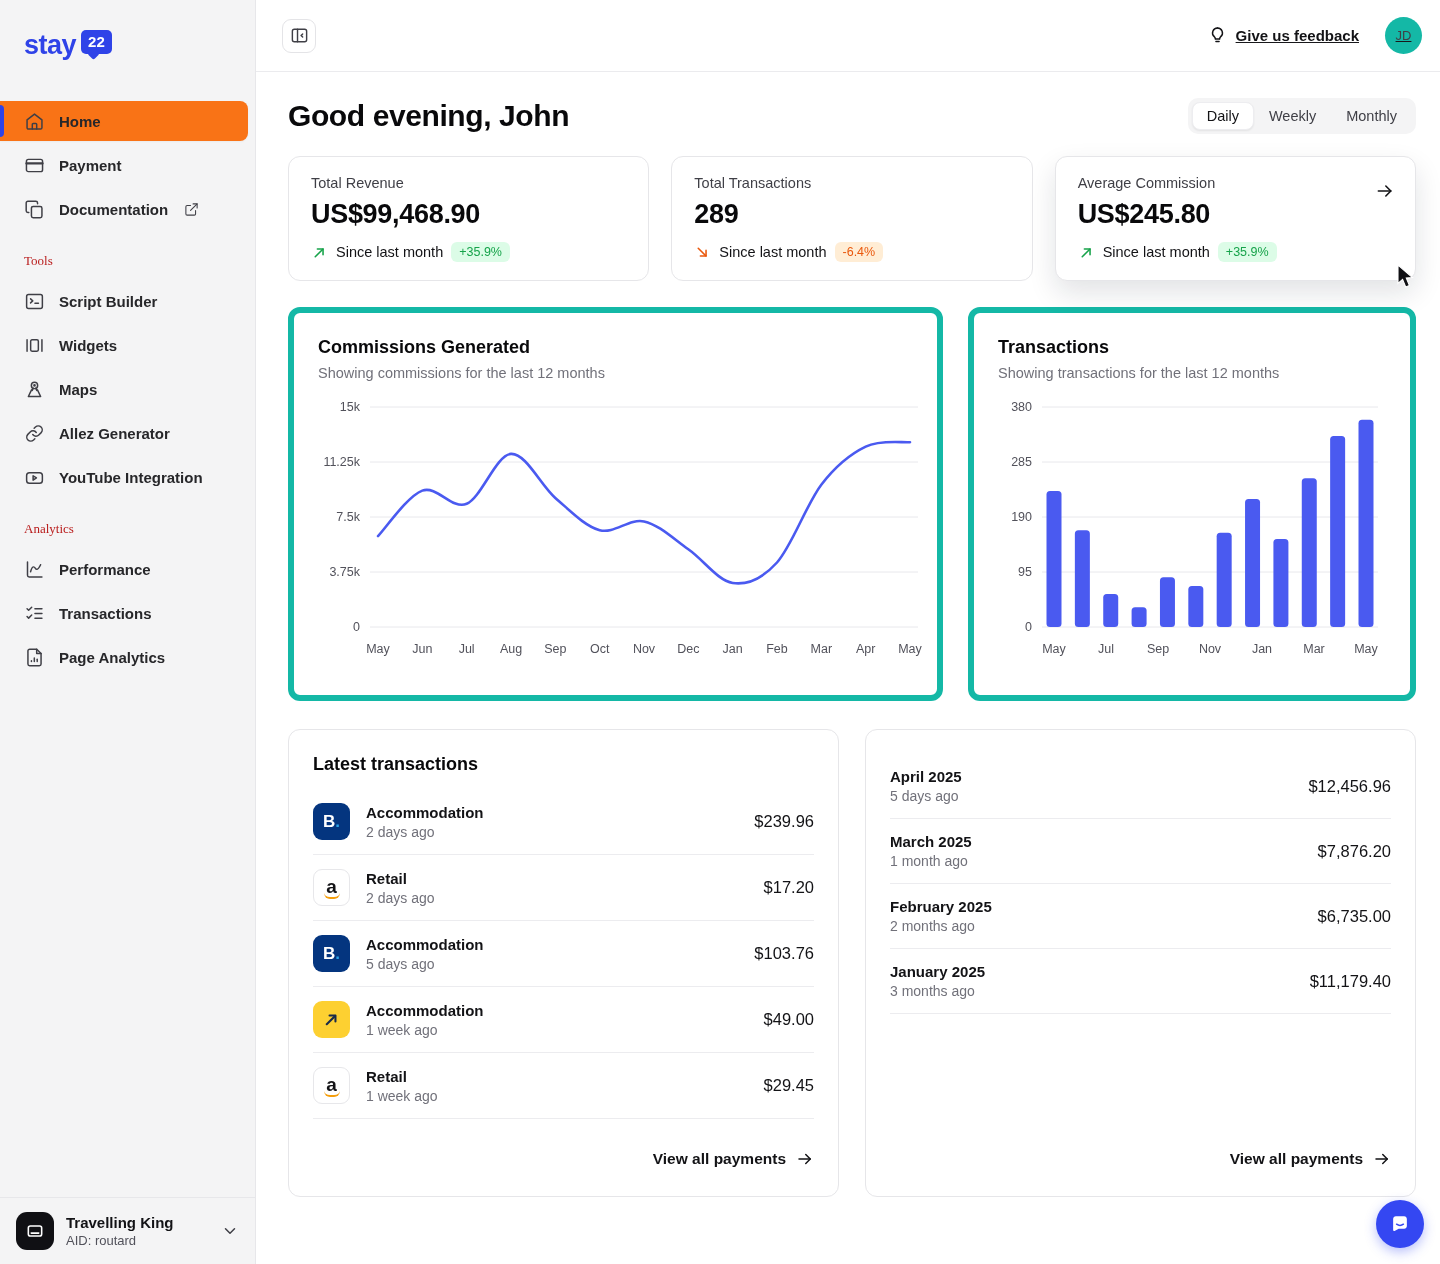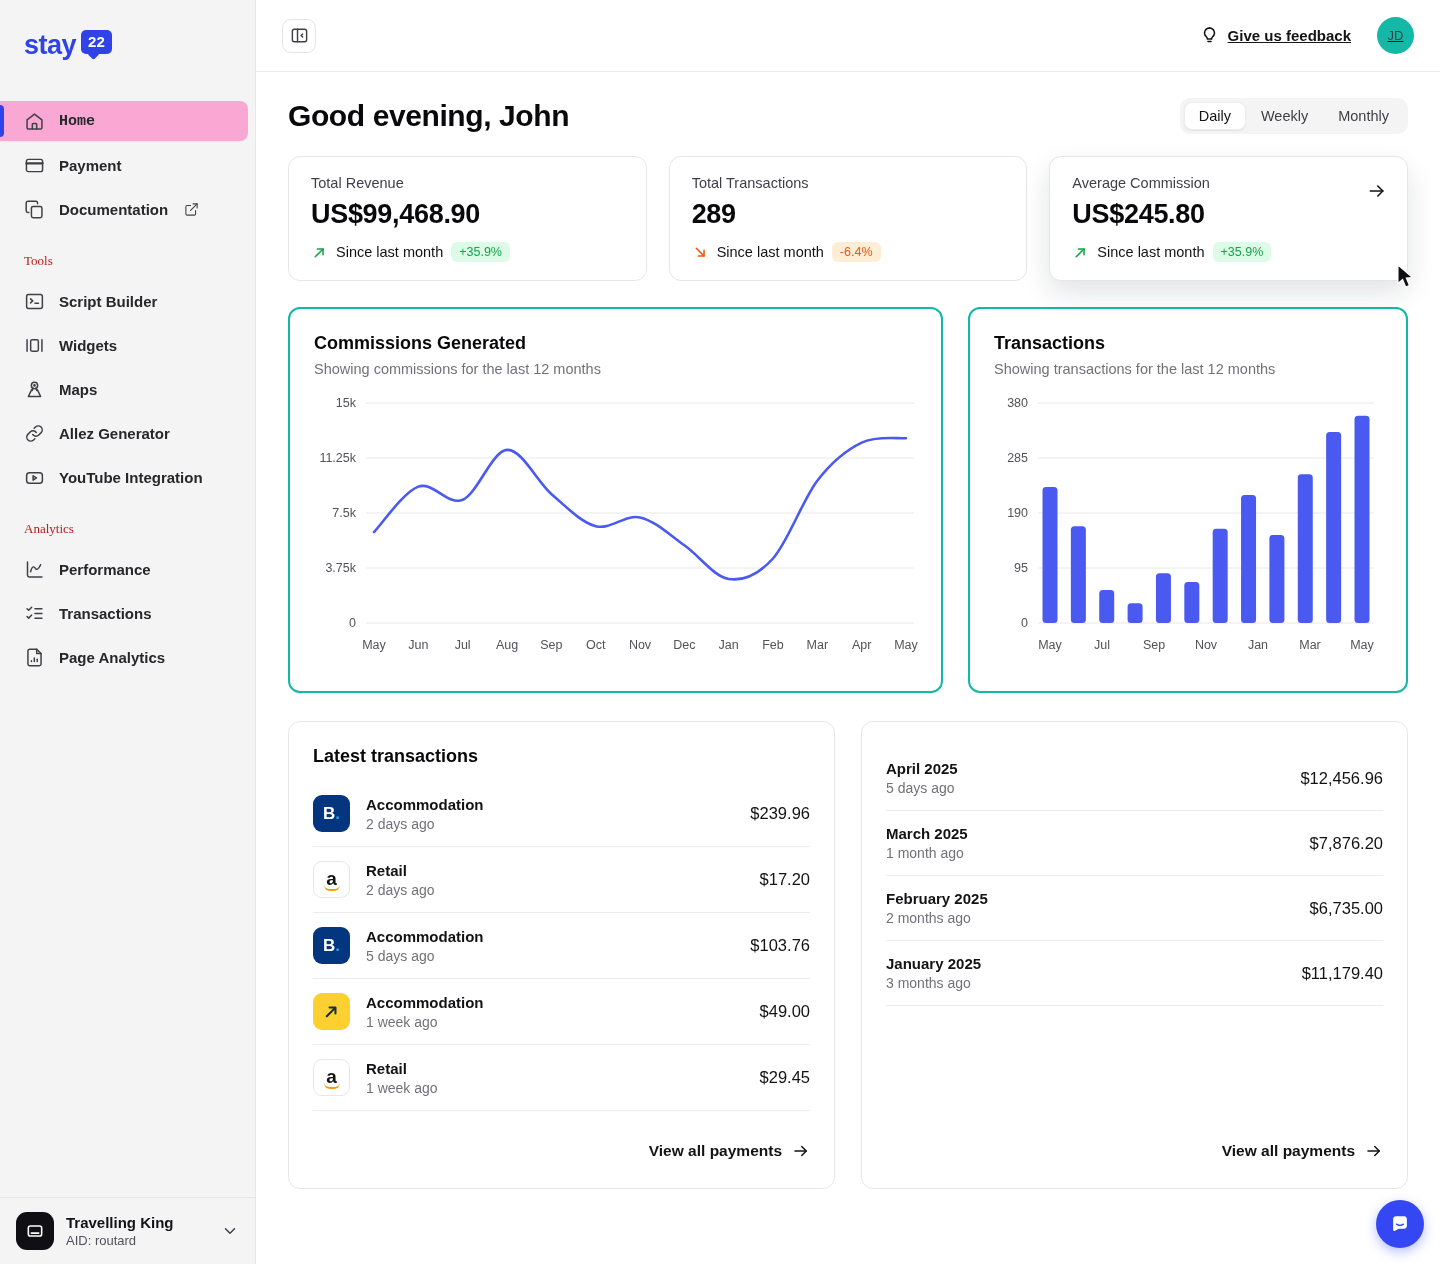--- a/index.html
+++ b/index.html
@@ -9,21 +9,21 @@
   
   .sidebar { width:256px; min-width:256px; background:#f4f4f5; border-right:1px solid #e7e7ea; display:flex; flex-direction:column; position:relative; }
   .logo-wrap { display:flex; align-items:center; padding:30px 0 0 24px; gap:2px; cursor:pointer; }
   .logo-text { font-size:27px; font-weight:700; color:#2f43e8; letter-spacing:-0.5px; }
   .logo-badge { position:relative; background:#2f43e8; color:#fff; font-weight:700; font-size:15px; border-radius:5px; padding:3px 7px 4px; margin-left:3px; margin-top:-8px; }
   .logo-badge:after { content:""; position:absolute; left:8px; bottom:-4px; width:9px; height:9px; background:#2f43e8; transform:rotate(45deg); border-radius:2px; }
   .nav { margin-top:38px; display:flex; flex-direction:column; }
   .section-label { font-size:13px; color:#b91c1c; padding:22px 0 10px 24px;font-family:Liberation Serif, serif; }
   .nav-item { position:relative; display:flex; align-items:center; gap:14px; height:40px; padding-left:24px; margin:2px 0; background:transparent; border:none; cursor:pointer; font-family:inherit; width:100%; text-align:left; }
   .nav-item .nav-label { font-size:15px; font-weight:600; color:#27272a; }
-  .nav-item.active { background:#f9a8d4; border-radius:0 8px 8px 0; margin-right:8px; width:248px; box-shadow:0 1px 2px rgba(0,0,0,.04);font-family:Liberation Mono, monospace; }
+  .nav-item.active { background:#f97316; border-radius:0 8px 8px 0; margin-right:8px; width:248px; box-shadow:0 1px 2px rgba(0,0,0,.04); }
   .nav-item.active:before { content:""; position:absolute; left:0; top:4px; bottom:4px; width:4px; background:#2f43e8; border-radius:0 4px 4px 0; }
   .nav-icon { width:21px; height:21px; color:#3f3f46; display:inline-flex; }
   .nav-icon svg { width:100%; height:100%; }
   .ext-icon { width:15px; height:15px; color:#3f3f46; display:inline-flex; margin-left:2px; }
   .ext-icon svg { width:100%; height:100%; }
   .org { margin-top:auto; border-top:1px solid #e7e7ea; padding:14px 16px; display:flex; align-items:center; gap:12px; cursor:pointer; }
   .org-icon { width:38px; height:38px; background:#101014; border-radius:11px; display:flex; align-items:center; justify-content:center; color:#fff; }
   .org-icon svg { width:20px; height:20px; }
   .org-name { font-size:15px; font-weight:700; color:#131316; }
   .org-aid { font-size:13px; color:#52525b; margin-top:2px; }
@@ -61,21 +61,21 @@
   .trend-icon.up { color:#16a34a; }
   .trend-icon.down { color:#ea580c; }
   .badge { font-size:12.5px; border-radius:6px; padding:3px 8px; }
   .badge.green { background:#dcfce7; color:#16a34a; }
   .badge.orange { background:#ffedd5; color:#ea580c; }
   .stat-arrow { position:absolute; right:20px; top:24px; width:20px; height:20px; color:#131316; }
   .stat-arrow svg { width:100%; height:100%; }
 
   
   .charts-row { display:grid; grid-template-columns:655px 1fr; gap:25px; margin-bottom:28px; }
-  .card { border:2px solid #14b8a6; border-radius:12px; background:#fff; padding:24px; }
+  .card { border:6px solid #14b8a6; border-radius:12px; background:#fff; padding:24px; }
   .card-title { font-size:18px; font-weight:700; color:#09090b; margin-bottom:7px; }
   .card-subtitle { font-size:14.5px; color:#71717a; margin-bottom:14px; }
   .chart-svg text { font-family:"Liberation Sans", sans-serif; font-size:12.5px; fill:#52525b; }
 
   
   .lists-row { display:grid; grid-template-columns:1fr 1fr; gap:26px; }
   .list-card { border:1px solid #e6e6e9; border-radius:12px; background:#fff; padding:24px 24px 28px; min-height:468px; display:flex; flex-direction:column; }
   .list-title { font-size:18px; font-weight:700; color:#09090b; margin-bottom:14px; }
   .list-row { display:flex; align-items:center; gap:16px; padding:14px 0; border-bottom:1px solid #ececef; }
   .row-icon { width:37px; height:37px; border-radius:9px; display:flex; align-items:center; justify-content:center; flex:none; }

